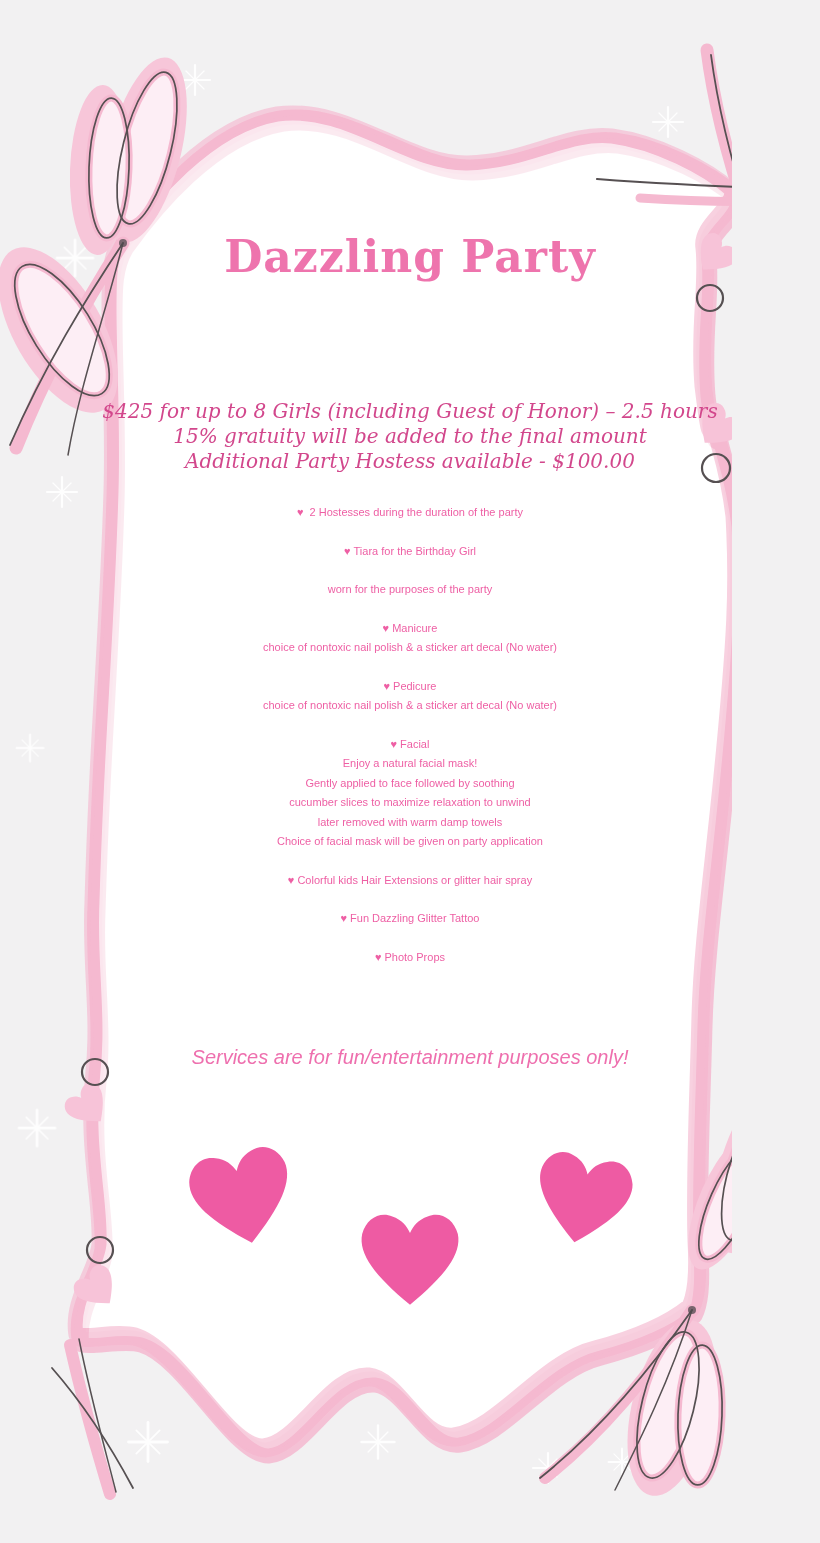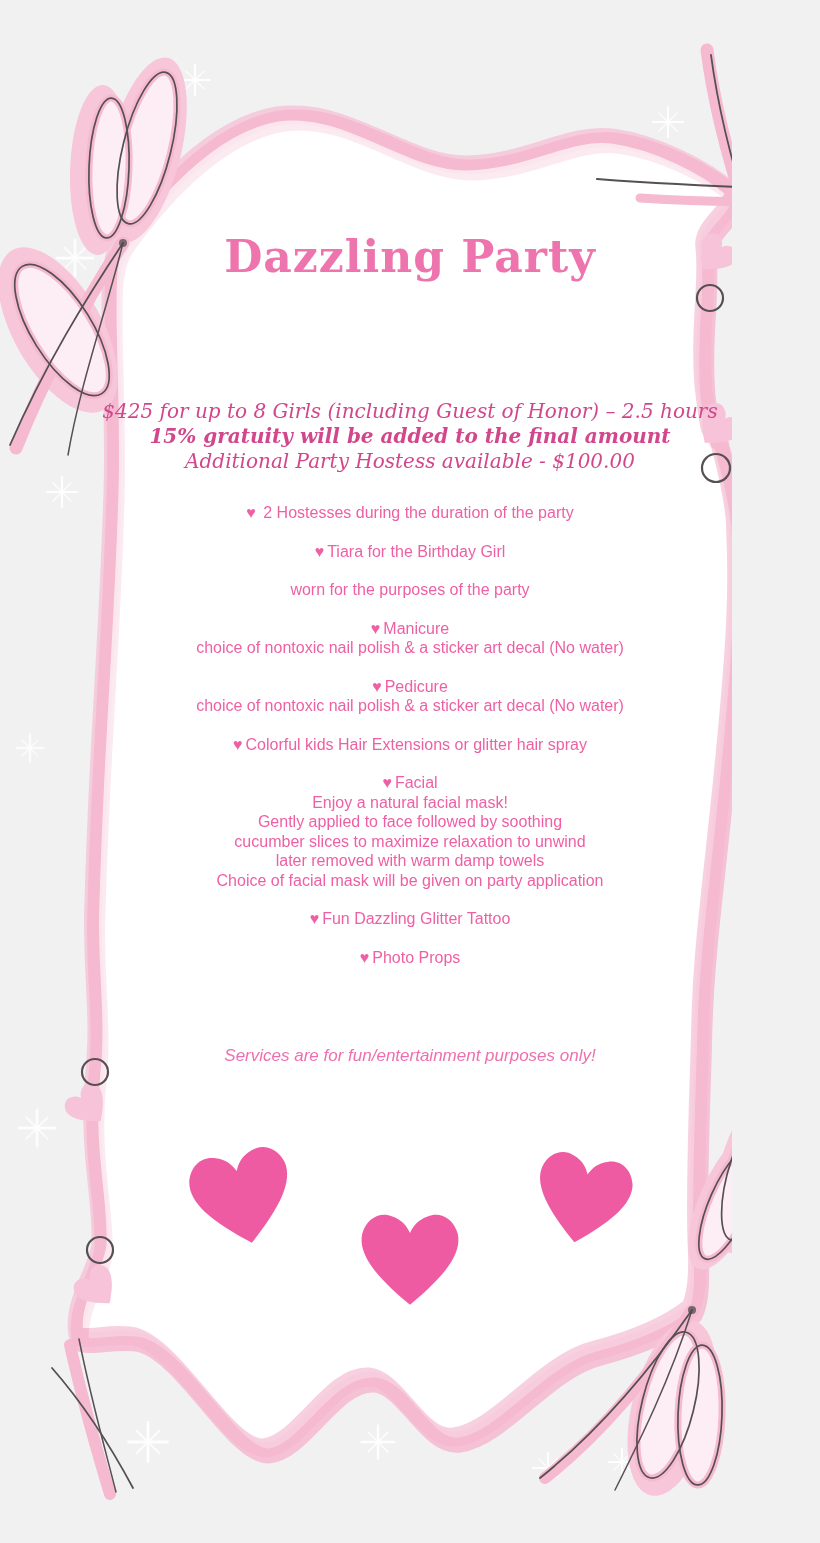--- a/index.html
+++ b/index.html
@@ -7,28 +7,28 @@
          font-family:"Liberation Sans",sans-serif;}
   svg.decor{position:absolute;left:0;top:0;width:820px;height:1543px;display:block;}
   .card-content{position:absolute;left:0;top:0;width:820px;height:1543px;text-align:center;}
   .title{position:absolute;top:231px;left:0;right:0;margin:0;
          font-family:"DejaVu Serif",serif;font-weight:700;font-size:44px;
          letter-spacing:1px;color:#ee74ad;}
   .pricing{position:absolute;top:361px;left:55px;right:55px;
            font-family:"DejaVu Serif",serif;font-style:italic;font-size:20px;
            line-height:25px;color:#d2478c;margin-top:38px;}
   .p-line{white-space:nowrap;}
-  .p-line.bold{font-weight:700;}
+  .p-line.bold{font-weight:400;}
   .services{position:absolute;top:503px;left:75px;right:75px;
-            font-size:16px;line-height:19.5px;color:#ee5fa4;}
+            font-size:11px;line-height:19.5px;color:#ee5fa4;}
   .svc{margin-bottom:19px;}
   .svc-line{white-space:nowrap;}
   .bullet{margin-right:3px;}
   .disclaimer{position:absolute;top:1046px;left:0;right:0;
-              font-style:italic;font-size:17px;color:#ee6fae;}
+              font-style:italic;font-size:20px;color:#ee6fae;}
 </style>
 </head>
 <body>
 
 <div class="stage">
 
   <svg class="decor" viewBox="0 0 820 1543" xmlns="http://www.w3.org/2000/svg">
     <defs>
       <g id="sparkle" stroke="#ffffff" stroke-linecap="round">
         <line x1="0" y1="-15" x2="0" y2="15" stroke-width="2.2"></line>
@@ -202,33 +202,33 @@
         <div class="svc-line"><span class="bullet">♥</span><span>Manicure</span></div>
         <div class="svc-line">choice of nontoxic nail polish &amp; a sticker art decal (No water)</div>
       </div>
 
       <div class="svc">
         <div class="svc-line"><span class="bullet">♥</span><span>Pedicure</span></div>
         <div class="svc-line">choice of nontoxic nail polish &amp; a sticker art decal (No water)</div>
       </div>
 
       <div class="svc">
-        <div class="svc-line"><span class="bullet">♥</span><span>Colorful kids Hair Extensions or glitter hair spray</span></div>
-      </div>
-
-      <div class="svc">
         <div class="svc-line"><span class="bullet">♥</span><span>Facial</span></div>
         <div class="svc-line">Enjoy a natural facial mask!</div>
         <div class="svc-line">Gently applied to face followed by soothing</div>
         <div class="svc-line">cucumber slices to maximize relaxation to unwind</div>
         <div class="svc-line">later removed with warm damp towels</div>
         <div class="svc-line">Choice of facial mask will be given on party application</div>
       </div>
 
       <div class="svc">
+        <div class="svc-line"><span class="bullet">♥</span><span>Colorful kids Hair Extensions or glitter hair spray</span></div>
+      </div>
+
+      <div class="svc">
         <div class="svc-line"><span class="bullet">♥</span><span>Fun Dazzling Glitter Tattoo</span></div>
       </div>
 
       <div class="svc">
         <div class="svc-line"><span class="bullet">♥</span><span>Photo Props</span></div>
       </div>
 
     </section>
 
     <div class="disclaimer">Services are for fun/entertainment purposes only!</div>

